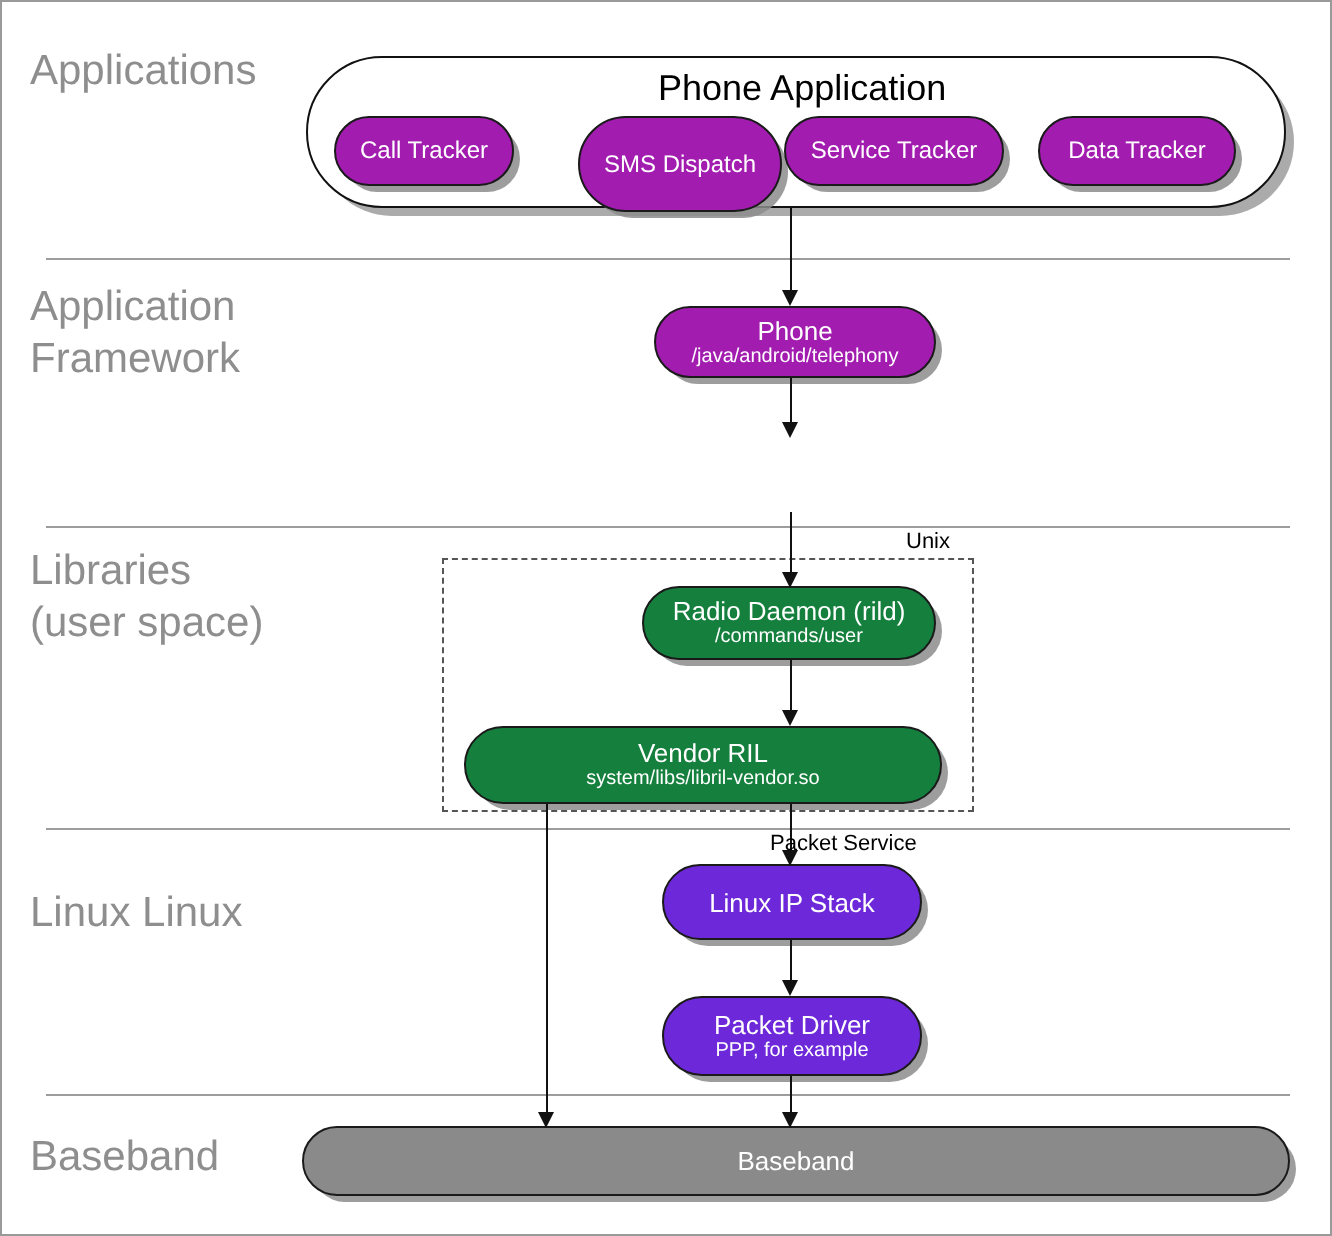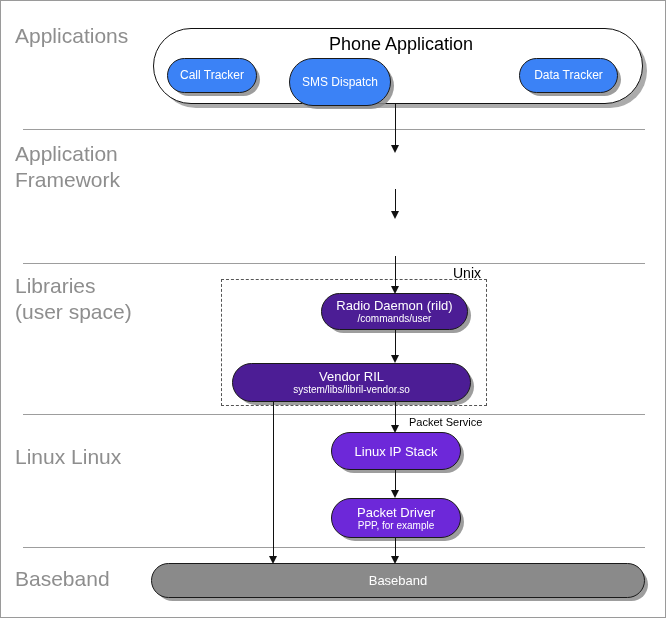--- a/index.html
+++ b/index.html
@@ -50,22 +50,22 @@
   .node .title {
     font-size: 13px;
     line-height: 15px;
     white-space: nowrap;
   }
   .node .sub {
     font-size: 10px;
     line-height: 12px;
     white-space: nowrap;
   }
-  .node.blue  { background: #3b82f6; }
-  .node.green { background: #4c1d95; }
+  .node.blue  { background: #a21caf; }
+  .node.green { background: #15803d; }
   .node.red   { background: #6d28d9; }
   .node.gray  { background: #8a8a8a; }
 
   .node.small .title { font-size: 12px; }
 
   
   .app-shell {
     position: absolute;
     border: 1px solid #111111;
     border-radius: 999px;
@@ -81,21 +81,21 @@
   }
   
   .dashed-box {
     position: absolute;
     border: 1px dashed #555555;
     box-sizing: border-box;
     background: transparent;
   }
   .dashed-box-label {
     position: absolute;
-    font-size: 14px;
+    font-size: 11px;
     color: #000000;
     white-space: nowrap;
   }
   
   .vline {
     position: absolute;
     width: 0;
     border-left: 1.4px solid #111111;
   }
   .arrowhead {
@@ -142,25 +142,32 @@
   <div class="app-shell-title" style="left:328px; top:33px;">Phone Application</div>
 
   <div class="node blue small" style="left:166px; top:57px; width:90px; height:35px;">
     <div class="title">Call Tracker</div>
   </div>
 
   <div class="node blue small" style="left:288px; top:57px; width:102px; height:48px;">
     <div class="title">SMS Dispatch</div>
   </div>
 
+  <div class="node blue small" style="left:391px; top:57px; width:110px; height:35px;">
+    <div class="title">Service Tracker</div>
+  </div>
 
   <div class="node blue small" style="left:518px; top:57px; width:99px; height:35px;">
     <div class="title">Data Tracker</div>
   </div>
 
+  <div class="node blue" style="left:326px; top:152px; width:141px; height:36px;">
+    <div class="title">Phone</div>
+    <div class="sub">/java/android/telephony</div>
+  </div>
 
 
   <div class="dashed-box" style="left:220px; top:278px; width:266px; height:127px;"></div>
 
   <div class="dashed-box-label" style="left:452px; top:264px;">Unix</div>
 
   <div class="node green" style="left:320px; top:292px; width:147px; height:37px;">
     <div class="title">Radio Daemon (rild)</div>
     <div class="sub">/commands/user</div>
   </div>
@@ -190,21 +197,21 @@
   <div class="arrowhead" style="left:390px; top:210px;"></div>
 
   <div class="vline" style="left:394px; top:255px; height:32px;"></div>
   <div class="arrowhead" style="left:390px; top:285px;"></div>
 
   <div class="vline" style="left:394px; top:329px; height:28px;"></div>
   <div class="arrowhead" style="left:390px; top:354px;"></div>
 
   <div class="vline" style="left:394px; top:401px; height:27px;"></div>
   <div class="arrowhead" style="left:390px; top:424px;"></div>
-  <div class="edge-label" style="left:408px; top:415px; text-align:center;">Packet Service</div>
+  <div class="edge-label" style="left:384px; top:415px; text-align:center;">Packet Service</div>
 
   <div class="vline" style="left:394px; top:469px; height:23px;"></div>
   <div class="arrowhead" style="left:390px; top:489px;"></div>
 
   <div class="vline" style="left:394px; top:537px; height:22px;"></div>
   <div class="arrowhead" style="left:390px; top:555px;"></div>
 
   <div class="vline" style="left:272px; top:401px; height:158px;"></div>
   <div class="arrowhead" style="left:268px; top:555px;"></div>
 

